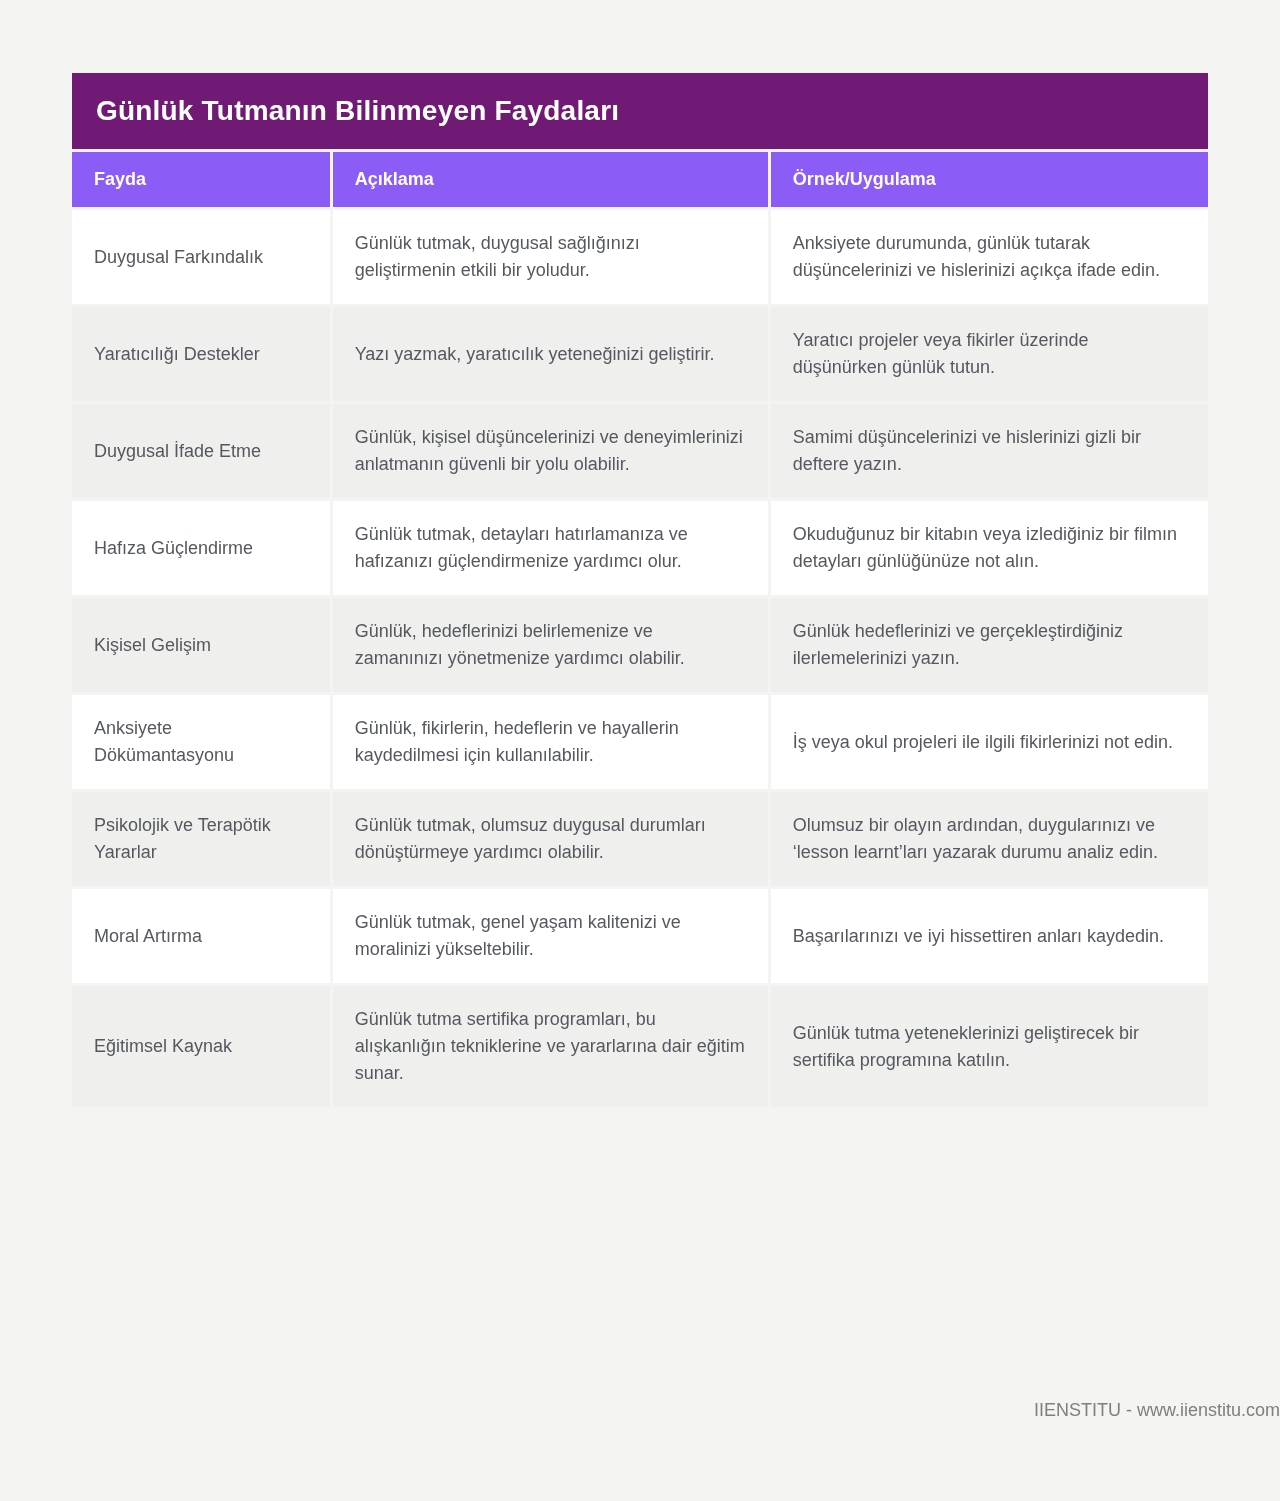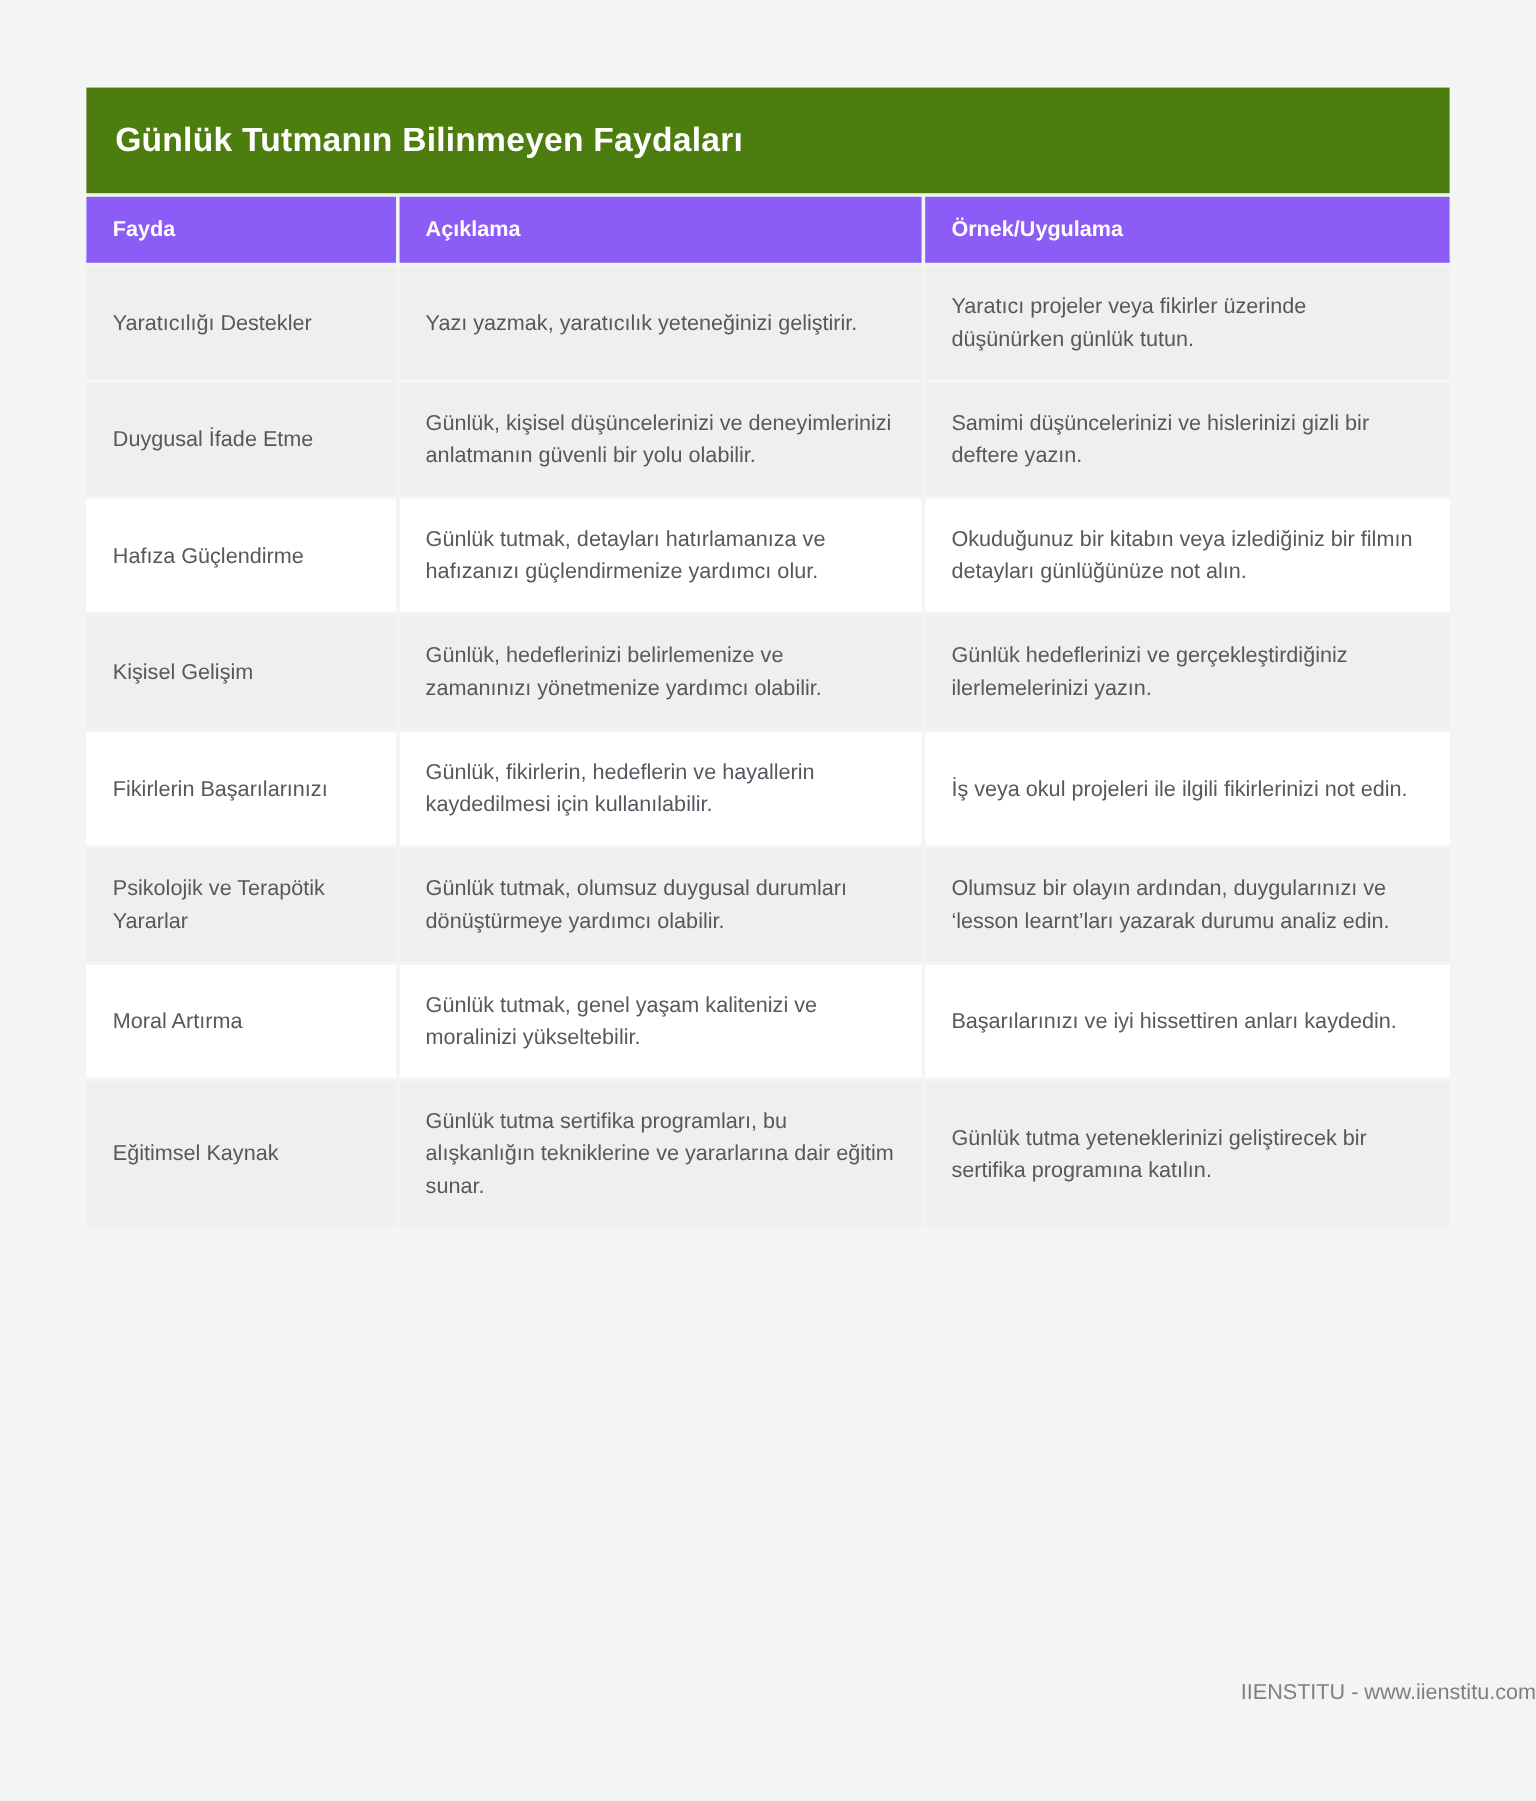--- a/index.html
+++ b/index.html
@@ -11,23 +11,23 @@
     font-family: "Liberation Sans", "DejaVu Sans", sans-serif;
     overflow: hidden;
   }
   .sheet {
     position: absolute;
     left: 72px;
     top: 73px;
     width: 1136px;
   }
   .title-bar {
-    background: #4d7c0f;
+    background: #701a75;
     color: #ffffff;
-    height: 88px;
+    height: 76px;
     display: flex;
     align-items: center;
     padding: 0 24px;
     box-sizing: border-box;
     font-size: 28px;
     font-weight: bold;
     letter-spacing: 0.2px;
   }
   table.benefits {
     border-collapse: separate;
@@ -82,20 +82,25 @@
         <col class="c3">
     </colgroup>
     <thead>
       <tr>
         <th>Fayda</th>
         <th>Açıklama</th>
         <th>Örnek/Uygulama</th>
       </tr>
     </thead>
     <tbody>
+        <tr>
+          <td>Duygusal Farkındalık</td>
+          <td>Günlük tutmak, duygusal sağlığınızı geliştirmenin etkili bir yoludur.</td>
+          <td>Anksiyete durumunda, günlük tutarak düşüncelerinizi ve hislerinizi açıkça ifade edin.</td>
+        </tr>
         <tr class="alt">
           <td>Yaratıcılığı Destekler</td>
           <td>Yazı yazmak, yaratıcılık yeteneğinizi geliştirir.</td>
           <td>Yaratıcı projeler veya fikirler üzerinde düşünürken günlük tutun.</td>
         </tr>
         <tr class="alt">
           <td>Duygusal İfade Etme</td>
           <td>Günlük, kişisel düşüncelerinizi ve deneyimlerinizi anlatmanın güvenli bir yolu olabilir.</td>
           <td>Samimi düşüncelerinizi ve hislerinizi gizli bir deftere yazın.</td>
         </tr>
@@ -103,21 +108,21 @@
           <td>Hafıza Güçlendirme</td>
           <td>Günlük tutmak, detayları hatırlamanıza ve hafızanızı güçlendirmenize yardımcı olur.</td>
           <td>Okuduğunuz bir kitabın veya izlediğiniz bir filmın detayları günlüğünüze not alın.</td>
         </tr>
         <tr class="alt">
           <td>Kişisel Gelişim</td>
           <td>Günlük, hedeflerinizi belirlemenize ve zamanınızı yönetmenize yardımcı olabilir.</td>
           <td>Günlük hedeflerinizi ve gerçekleştirdiğiniz ilerlemelerinizi yazın.</td>
         </tr>
         <tr>
-          <td>Fikirlerin Başarılarınızı</td>
+          <td>Anksiyete Dökümantasyonu</td>
           <td>Günlük, fikirlerin, hedeflerin ve hayallerin kaydedilmesi için kullanılabilir.</td>
           <td>İş veya okul projeleri ile ilgili fikirlerinizi not edin.</td>
         </tr>
         <tr class="alt">
           <td>Psikolojik ve Terapötik Yararlar</td>
           <td>Günlük tutmak, olumsuz duygusal durumları dönüştürmeye yardımcı olabilir.</td>
           <td>Olumsuz bir olayın ardından, duygularınızı ve ‘lesson learnt’ları yazarak durumu analiz edin.</td>
         </tr>
         <tr>
           <td>Moral Artırma</td>

